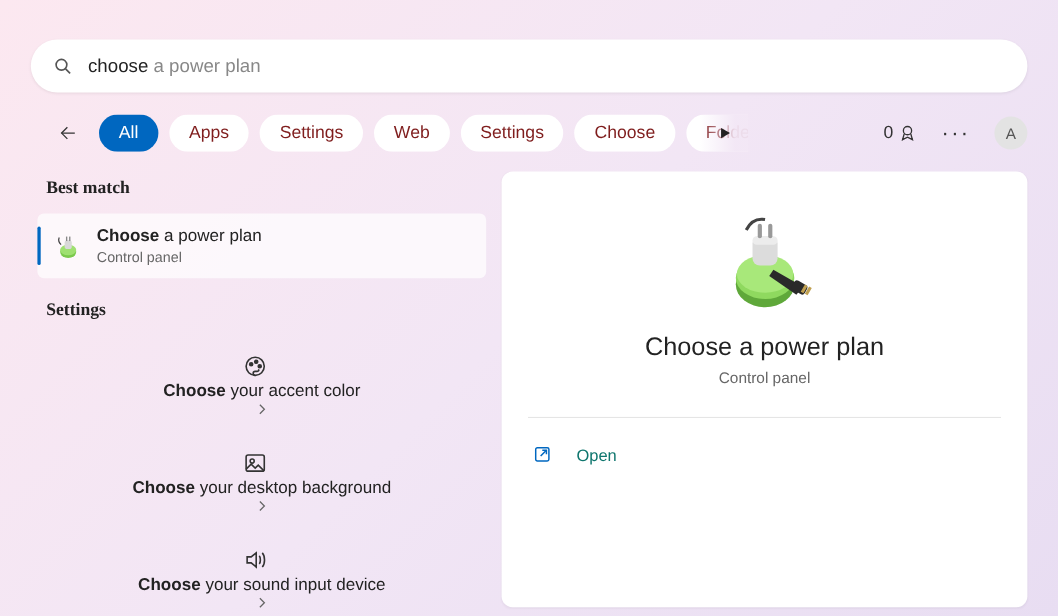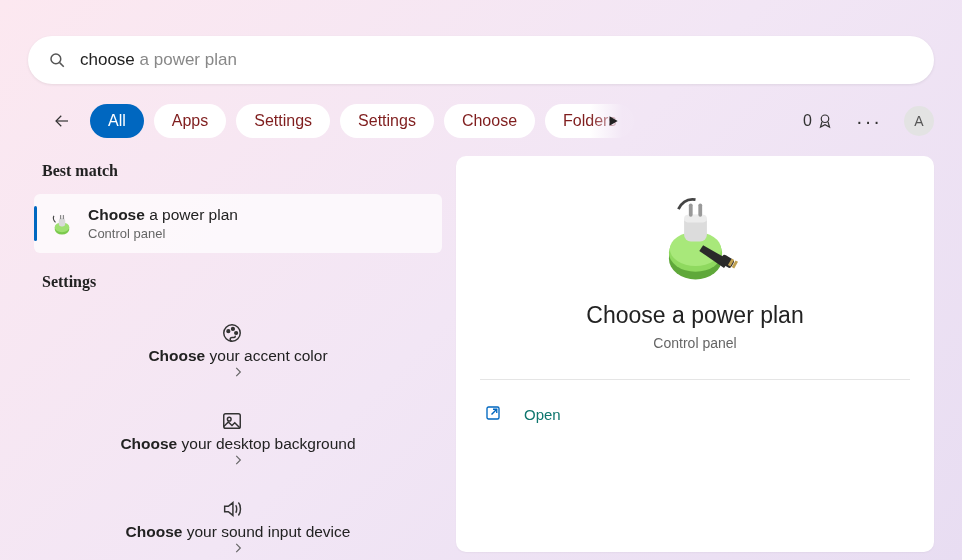--- a/index.html
+++ b/index.html
@@ -170,20 +170,21 @@
     <svg width="18" height="18" viewBox="0 0 24 24" fill="none" stroke="#333" stroke-width="1.6">
       <line x1="20" y1="12" x2="4" y2="12"></line>
         <polyline points="11 5 4 12 11 19"></polyline>
     </svg>
   </div>
   <div style="position:relative;">
     <div class="tabs-wrap" id="tabs-wrap">
         <div class="tab-pill active">All</div>
         <div class="tab-pill">Apps</div>
         <div class="tab-pill">Settings</div>
+        <div class="tab-pill">Web</div>
         <div class="tab-pill">Settings</div>
         <div class="tab-pill">Choose</div>
         <div class="tab-pill">Folders</div>
       </div>
     <div class="tabs-scroll-fade">
       <div class="tabs-scroll-btn">
         <svg width="14" height="14" viewBox="0 0 24 24" fill="#222">
             <polygon points="6 4 20 12 6 20"></polygon>
           </svg>
       </div>

